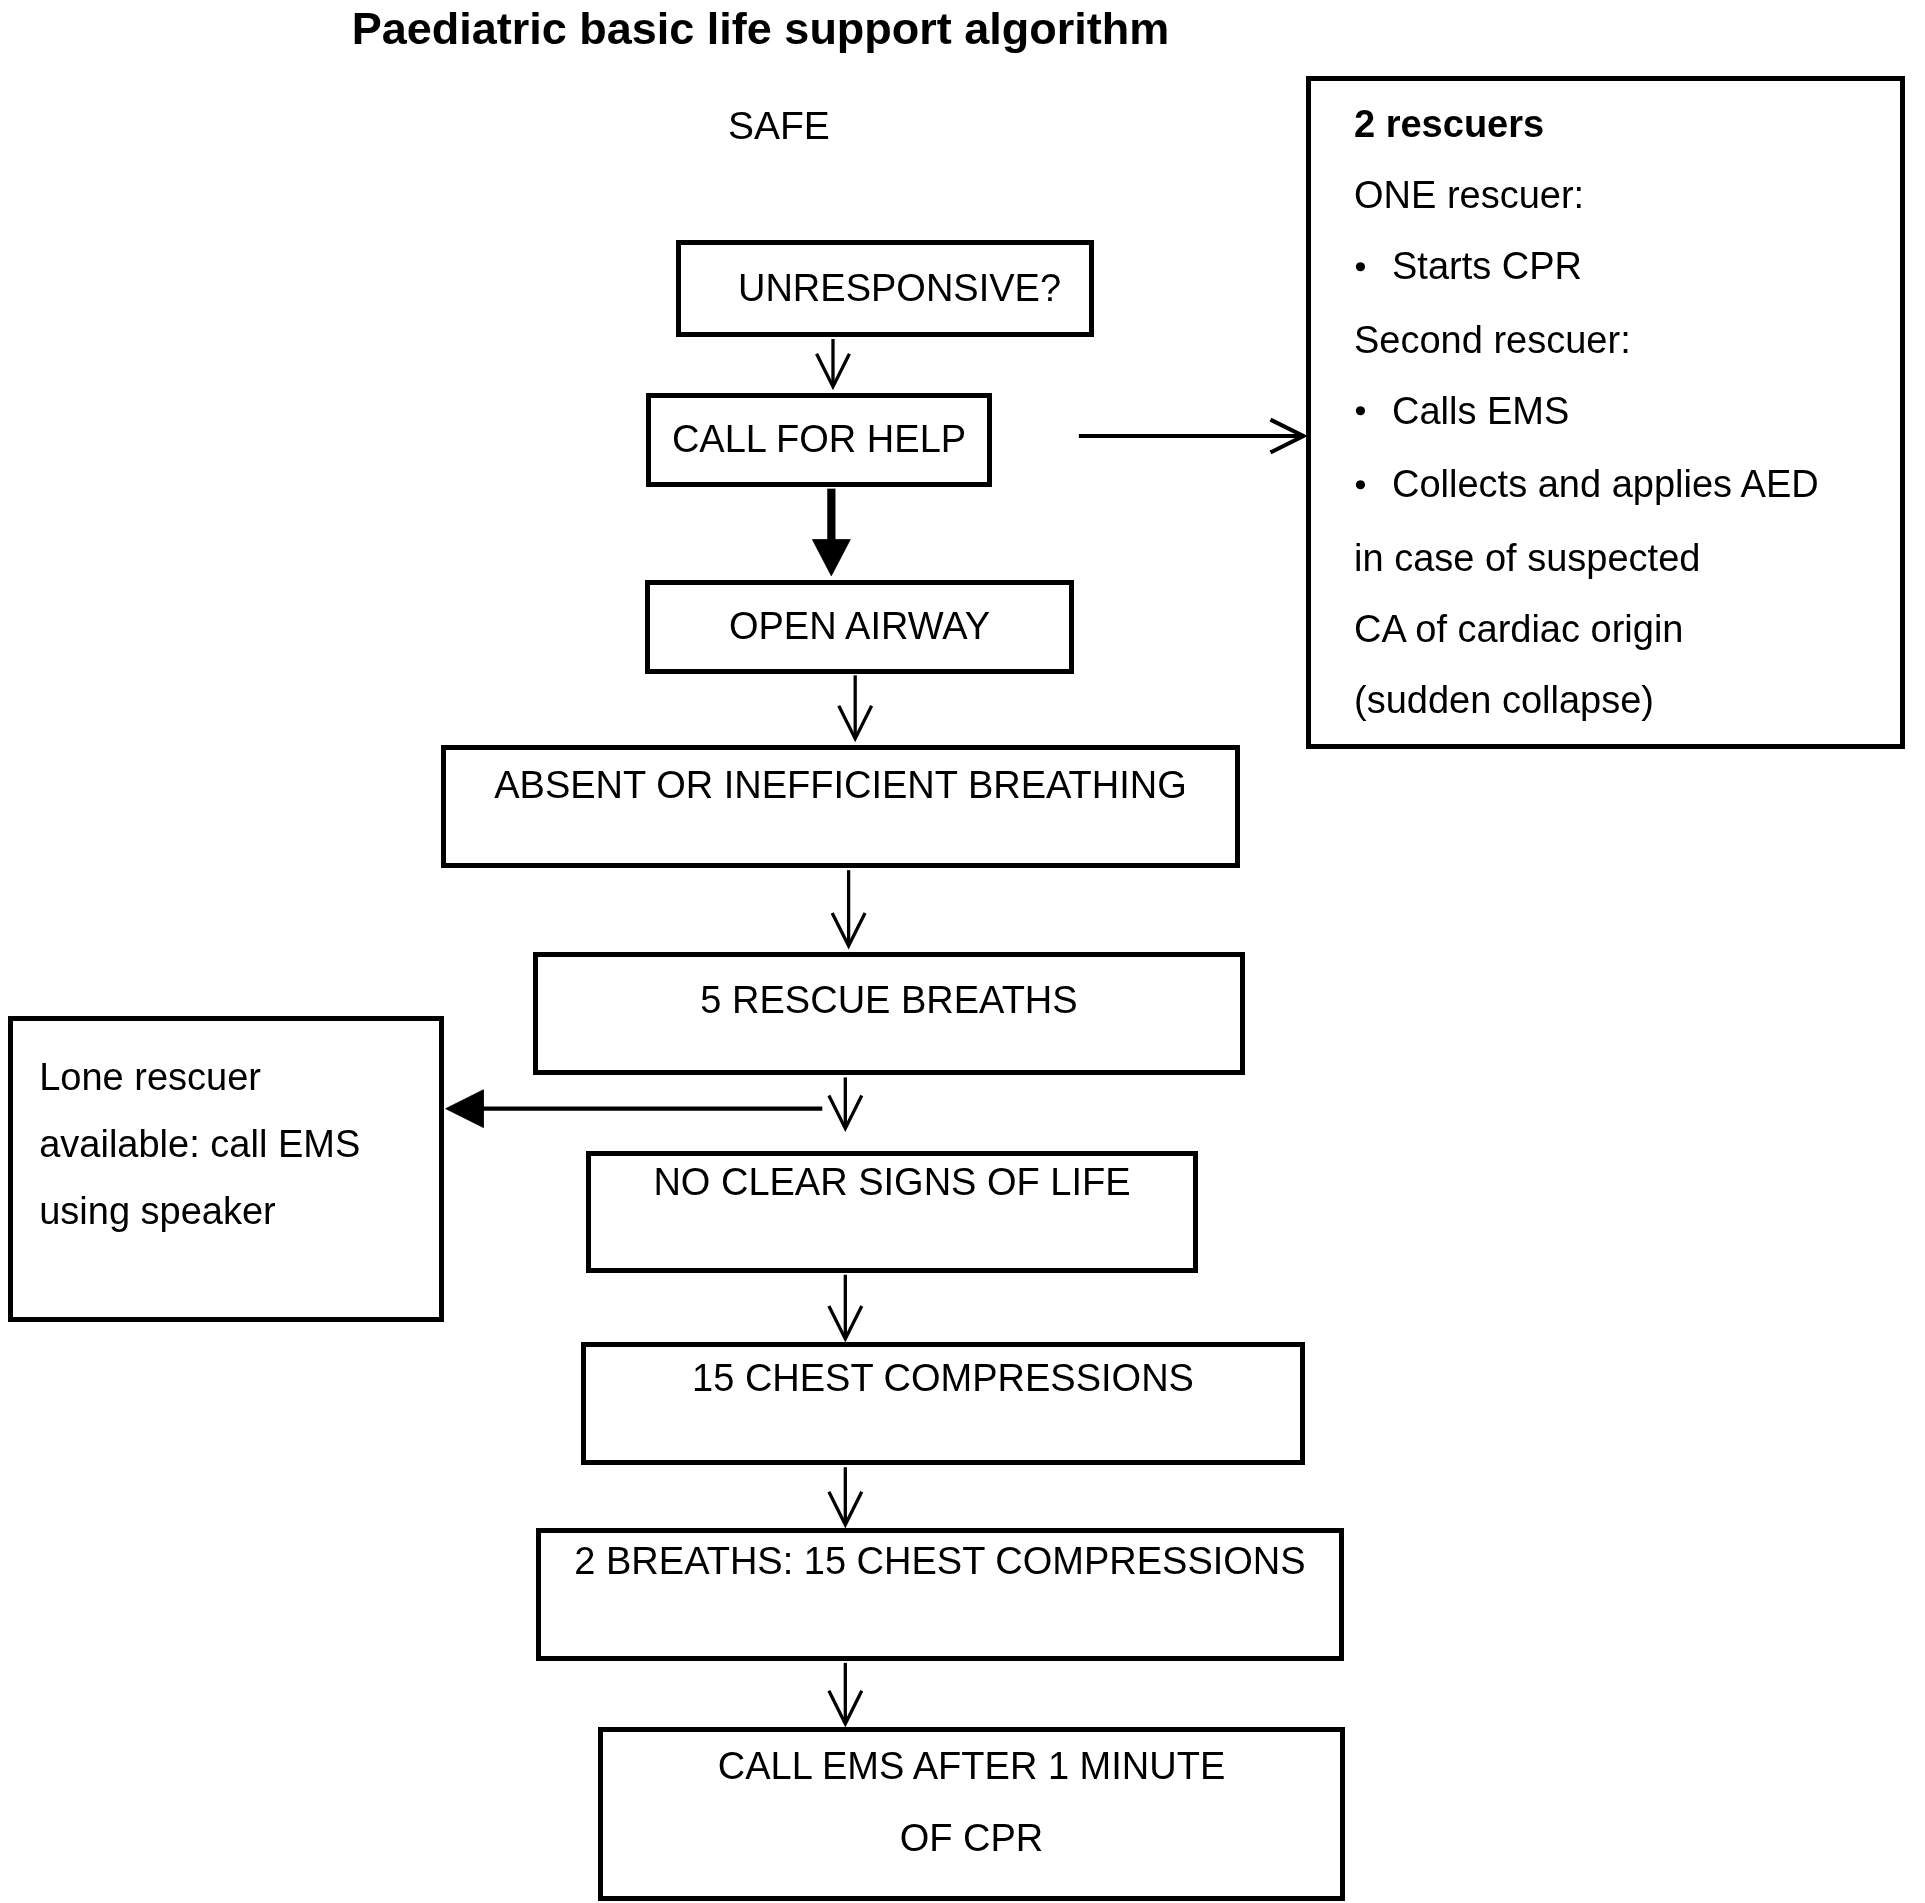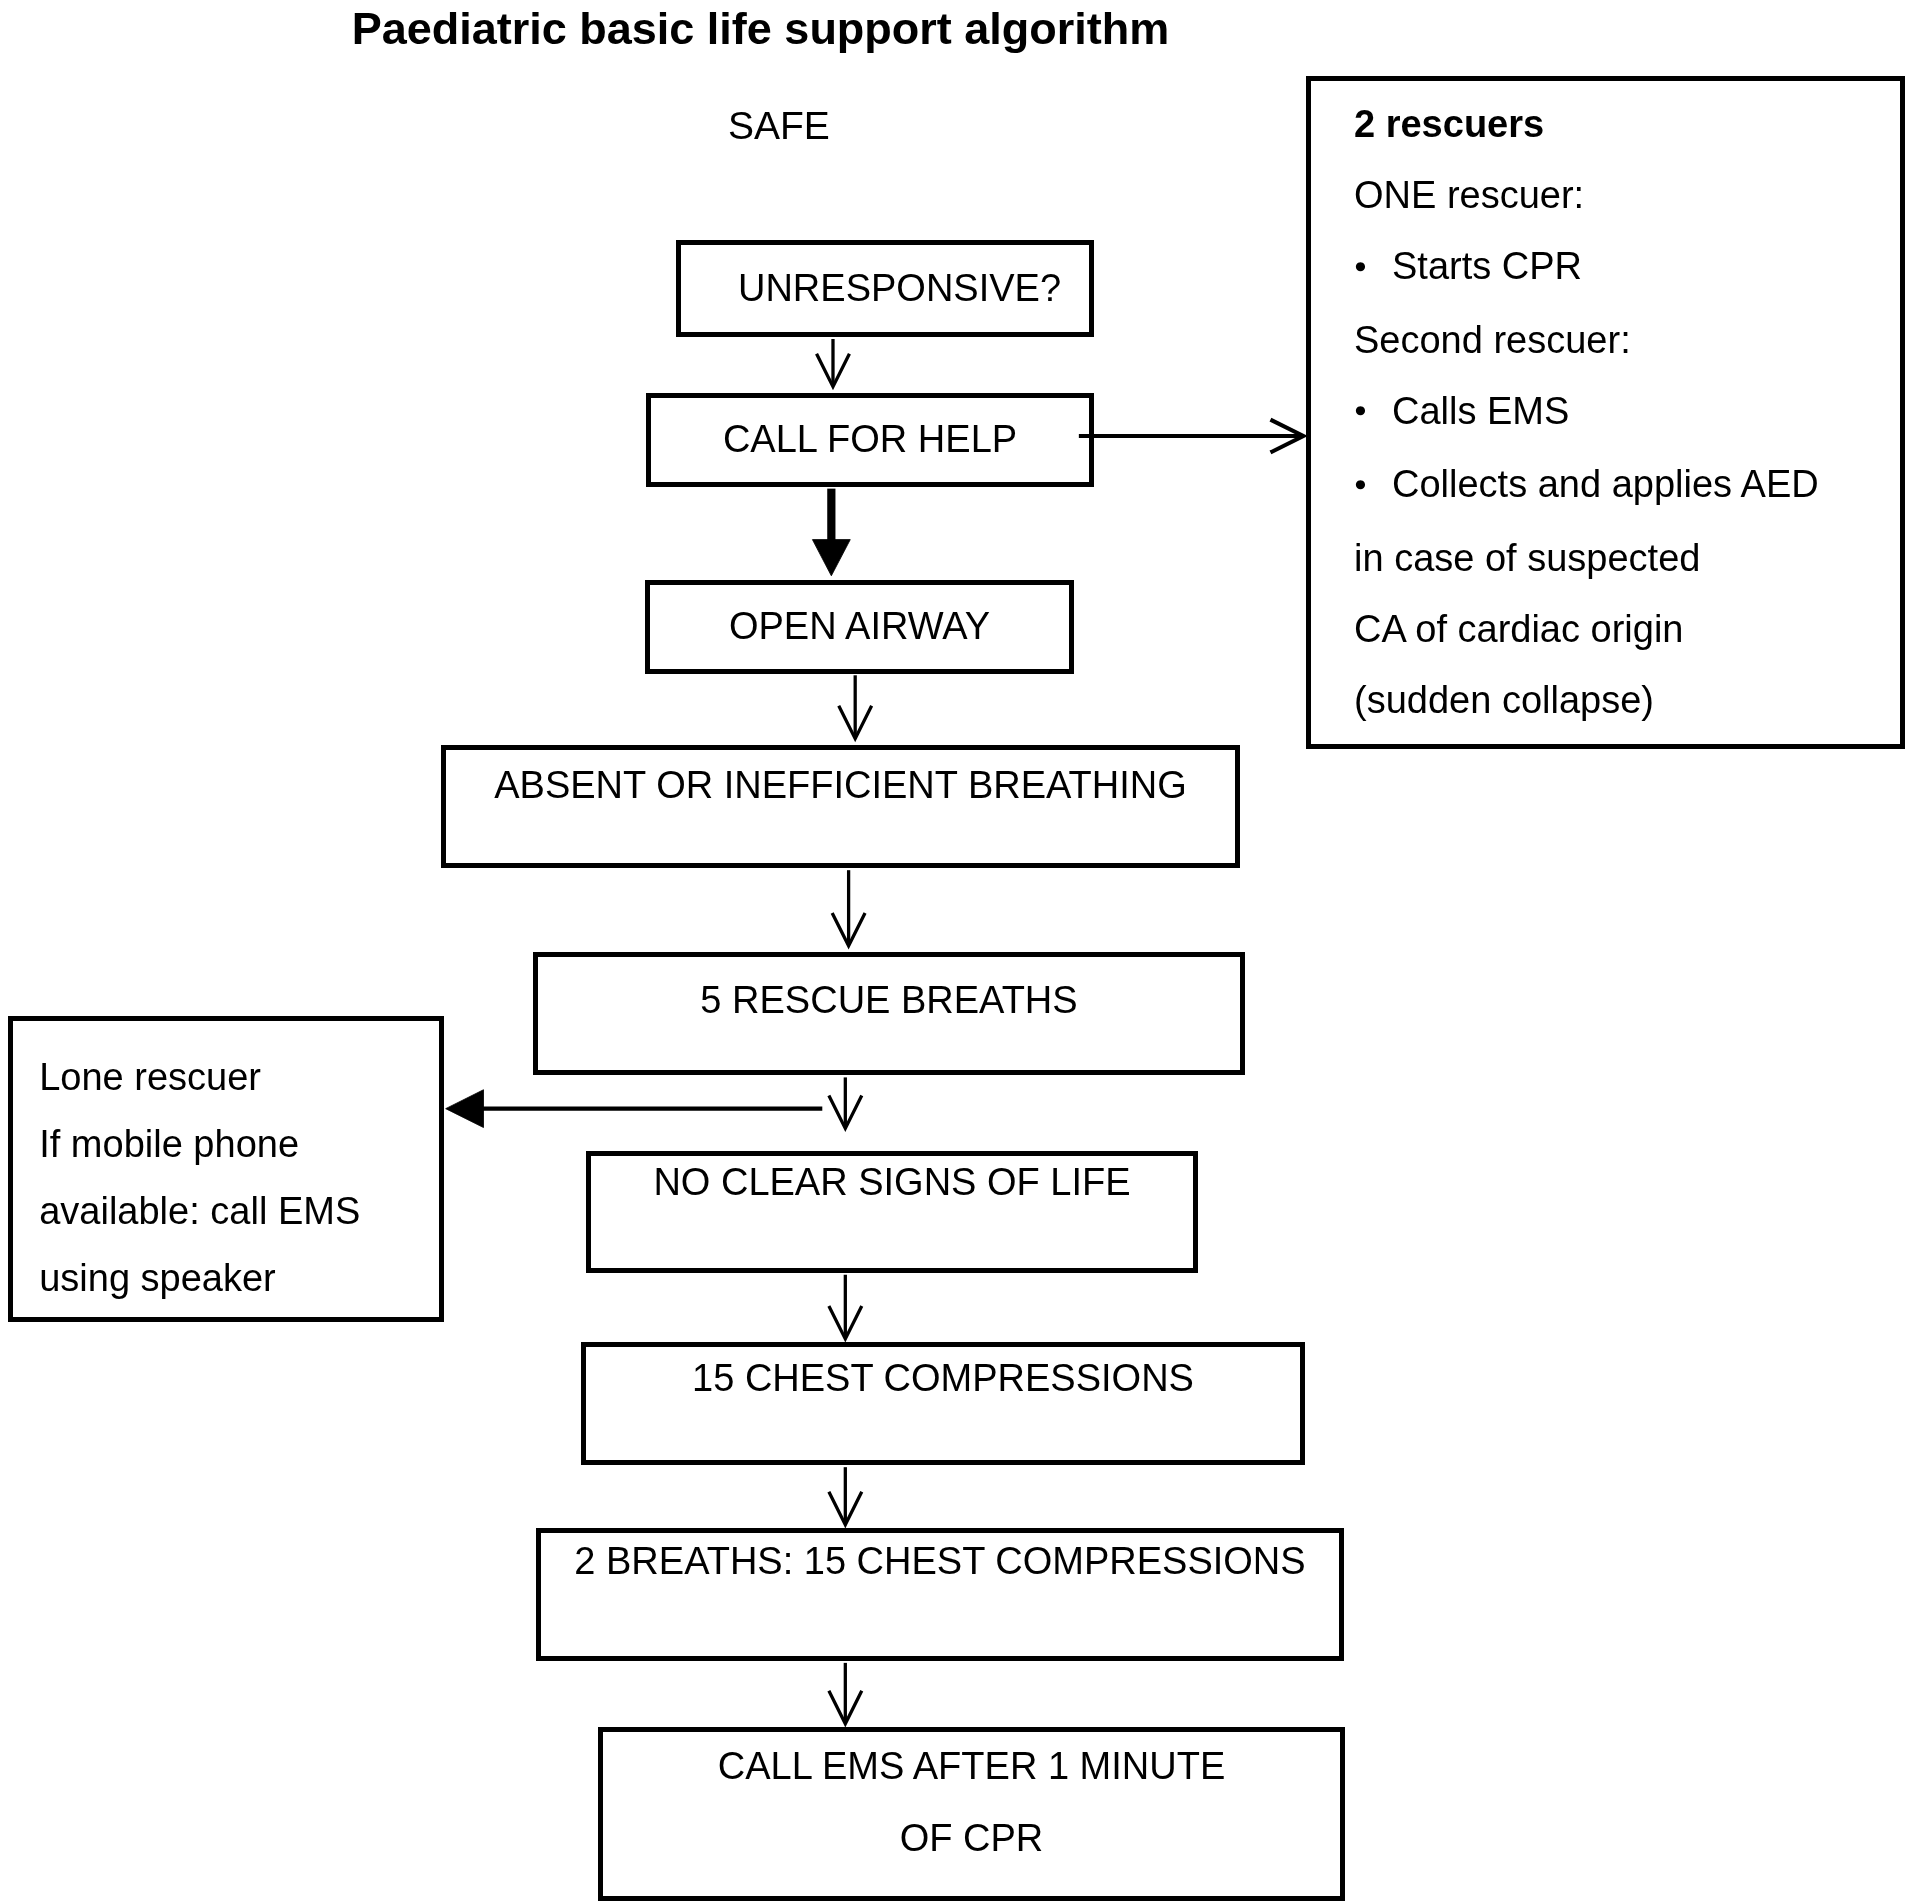--- a/index.html
+++ b/index.html
@@ -71,21 +71,21 @@
 <div class="canvas">
 
   <div class="title">Paediatric basic life support algorithm</div>
 
   <div class="safe">SAFE</div>
 
   <div class="box" style="left:676px; top:240px; width:418px; height:97px;padding-left:29px;">
     <span>UNRESPONSIVE?</span>
   </div>
 
-  <div class="box" style="left:646px; top:393px; width:448px; height:94px;">
+  <div class="box" style="left:646px; top:393px; width:346px; height:94px;">
     <span>CALL FOR HELP</span>
   </div>
 
   <div class="box" style="left:645px; top:580px; width:429px; height:94px;">
     <span>OPEN AIRWAY</span>
   </div>
 
   <div class="box" style="left:441px; top:745px; width:799px; height:123px; padding-bottom:41px;">
     <span>ABSENT OR INEFFICIENT BREATHING</span>
   </div>
@@ -118,21 +118,20 @@
     <div class="line">Second rescuer:</div>
     <div class="line"><span class="dot">●</span><span>Calls EMS</span></div>
     <div class="line"><span class="dot">●</span><span>Collects and applies AED</span></div>
     <div class="line">in case of suspected</div>
     <div class="line">CA of cardiac origin</div>
     <div class="line">(sudden collapse)</div>
   </div>
 
   <div class="sidebox lone" style="left:8.2px; top:1016px; width:436px; height:306px;">
     <div class="line">Lone rescuer</div>
-    <div class="line">If mobile phone</div>
     <div class="line">available: call EMS</div>
     <div class="line">using speaker</div>
   </div>
 
   <svg class="arrows" viewBox="0 0 2341 2315">
 
     <g>
       <line x1="1013" y1="412" x2="1013" y2="468" stroke-width="4"></line>
       <path d="M993 430 L1013 470 L1033 430" fill="none" stroke-width="4"></path>
     </g>

